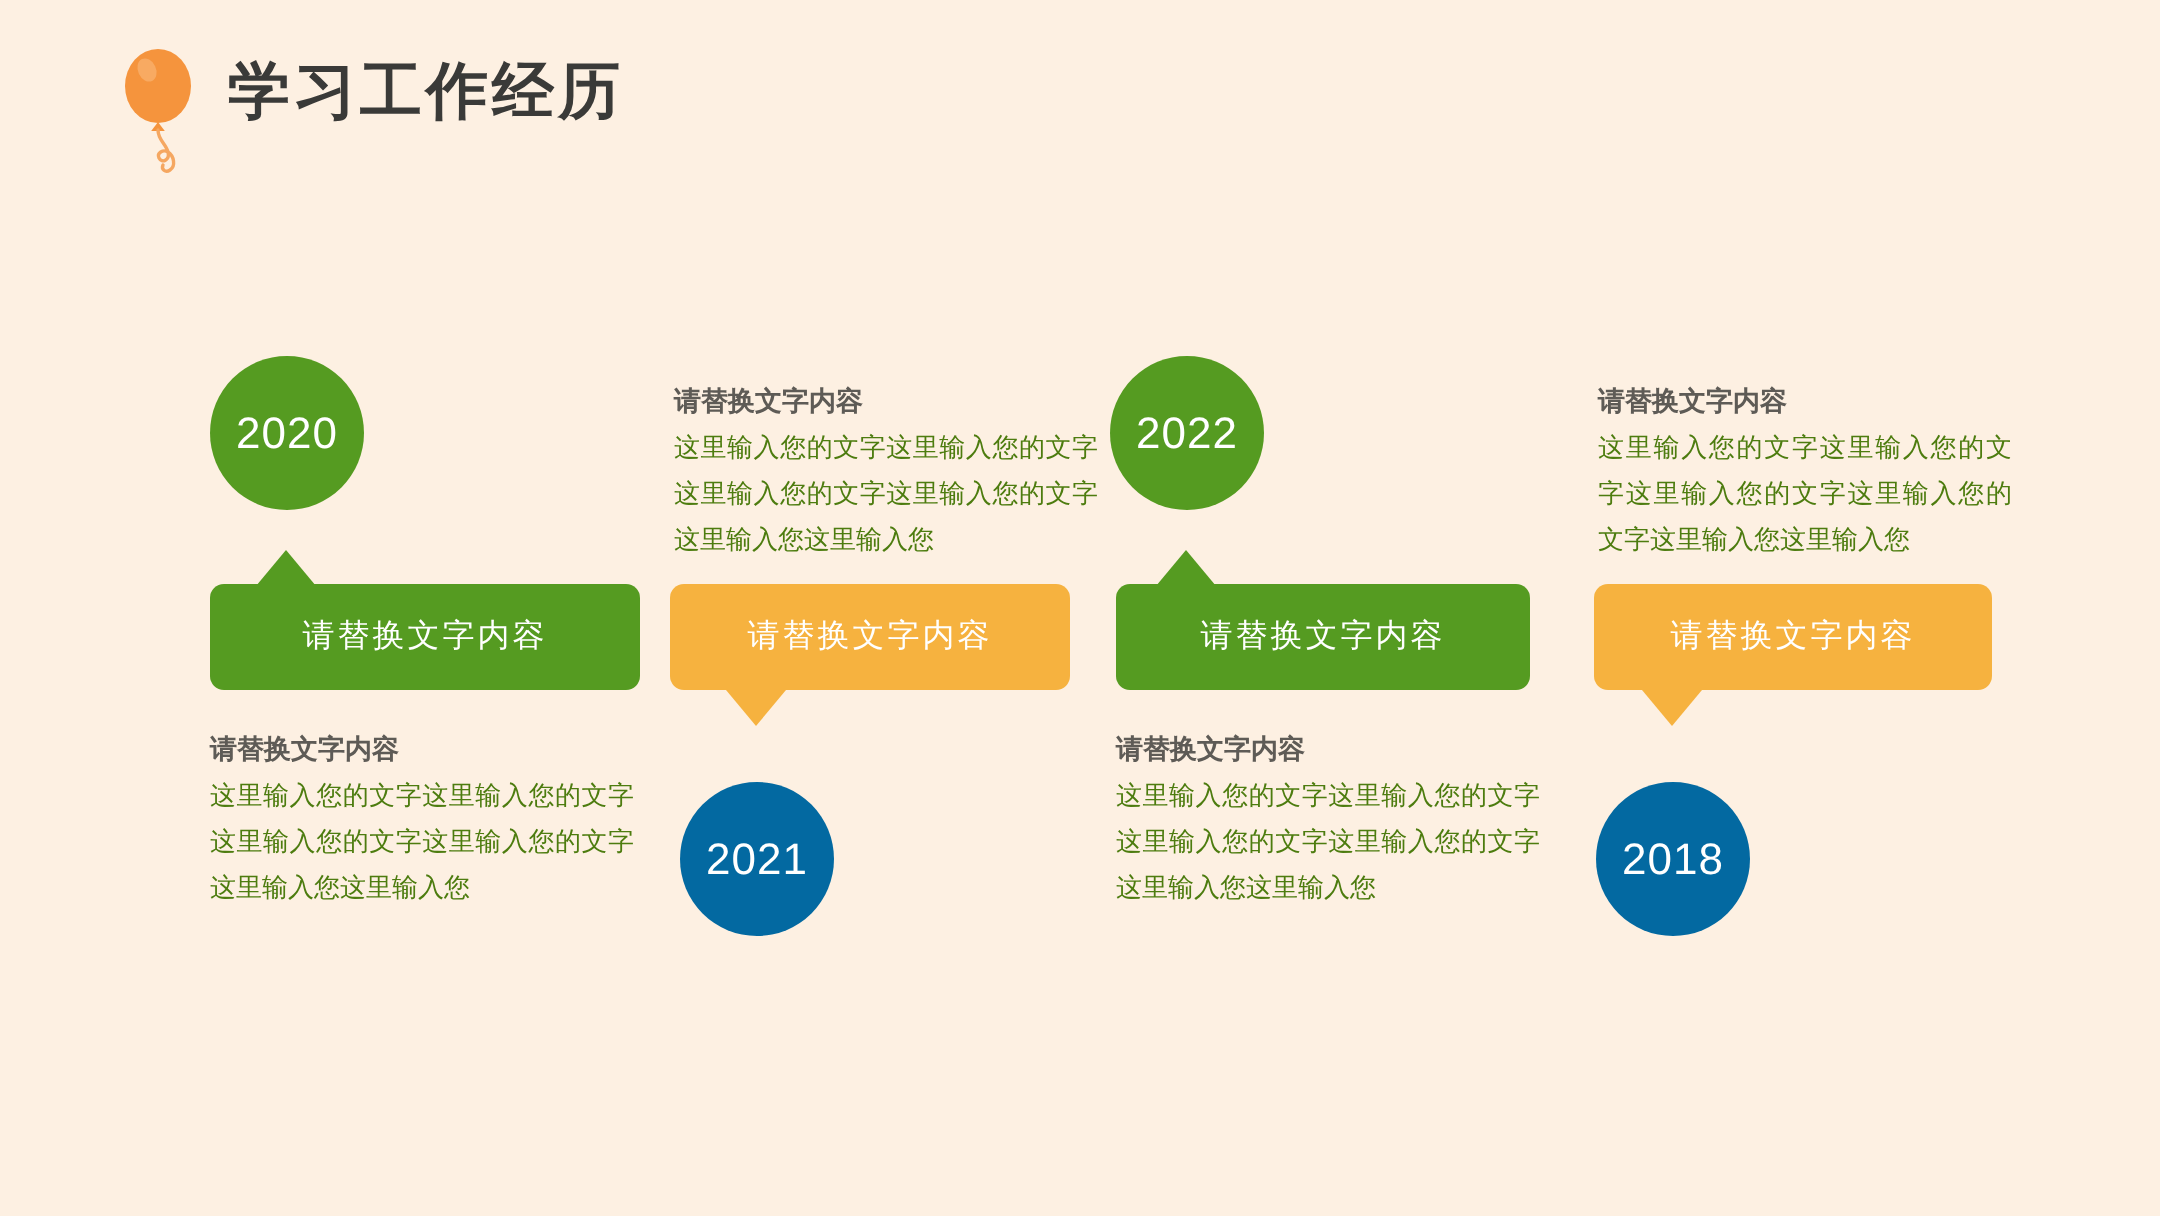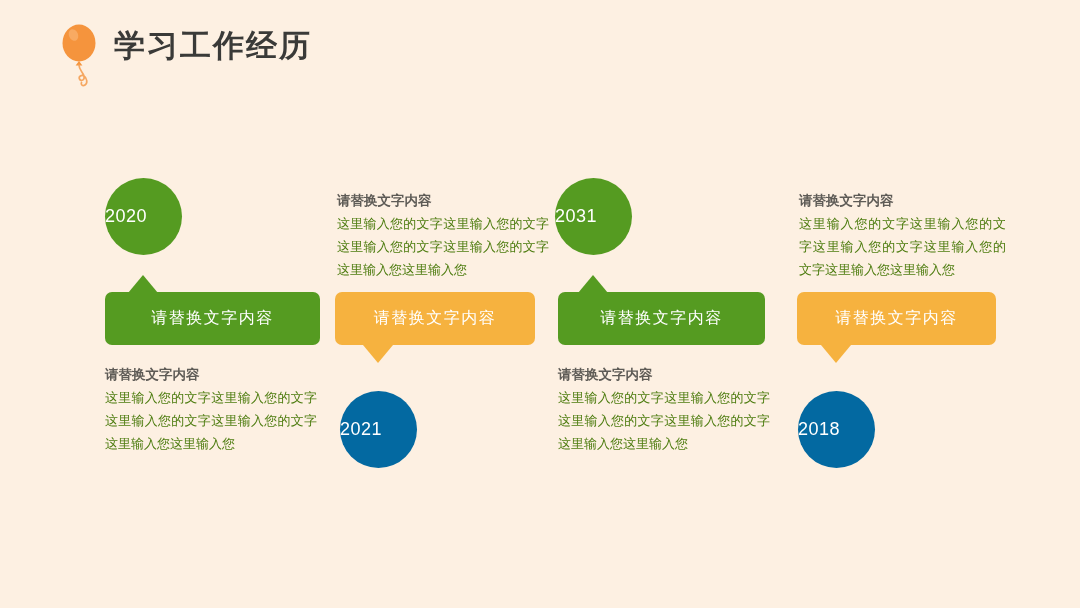--- a/index.html
+++ b/index.html
@@ -54,22 +54,23 @@
     position: absolute;
   }
 
   .year-circle {
     position: absolute;
     width: 77px;
     height: 77px;
     border-radius: 50%;
     display: flex;
     align-items: center;
+    justify-content: center;
     color: #FFFFFF;
-    font-size: 18px;
+    font-size: 22px;
     letter-spacing: 0.5px;
   }
   .year-circle.green { background: #559B21; }
   .year-circle.orange { background: #0369a1; }
   .banner {
     position: absolute;
     border-radius: 7px;
     display: flex;
     align-items: center;
     justify-content: center;
@@ -154,21 +155,21 @@
       <span>请替换文字内容</span>
     </div>
     <div class="pointer down orange" style="left:363px; top:345px;"></div>
     <div class="year-circle orange" style="left:340px; top:391px;">
       <span>2021</span>
     </div>
   </div>
 
   <div class="tl-item" style="left:0;top:0;">
     <div class="year-circle green" style="left:555px; top:178px;">
-      <span>2031</span>
+      <span>2022</span>
     </div>
     <div class="pointer up green" style="left:578px; top:275px;"></div>
     <div class="banner green" style="left:558px; top:292px; width:207px; height:53px;">
       <span>请替换文字内容</span>
     </div>
     <div class="desc" style="left:558px; top:364px; width:212px;">
       <div class="desc-title">请替换文字内容</div>
       <div class="desc-body">这里输入您的文字这里输入您的文字这里输入您的文字这里输入您的文字这里输入您这里输入您</div>
     </div>
   </div>

